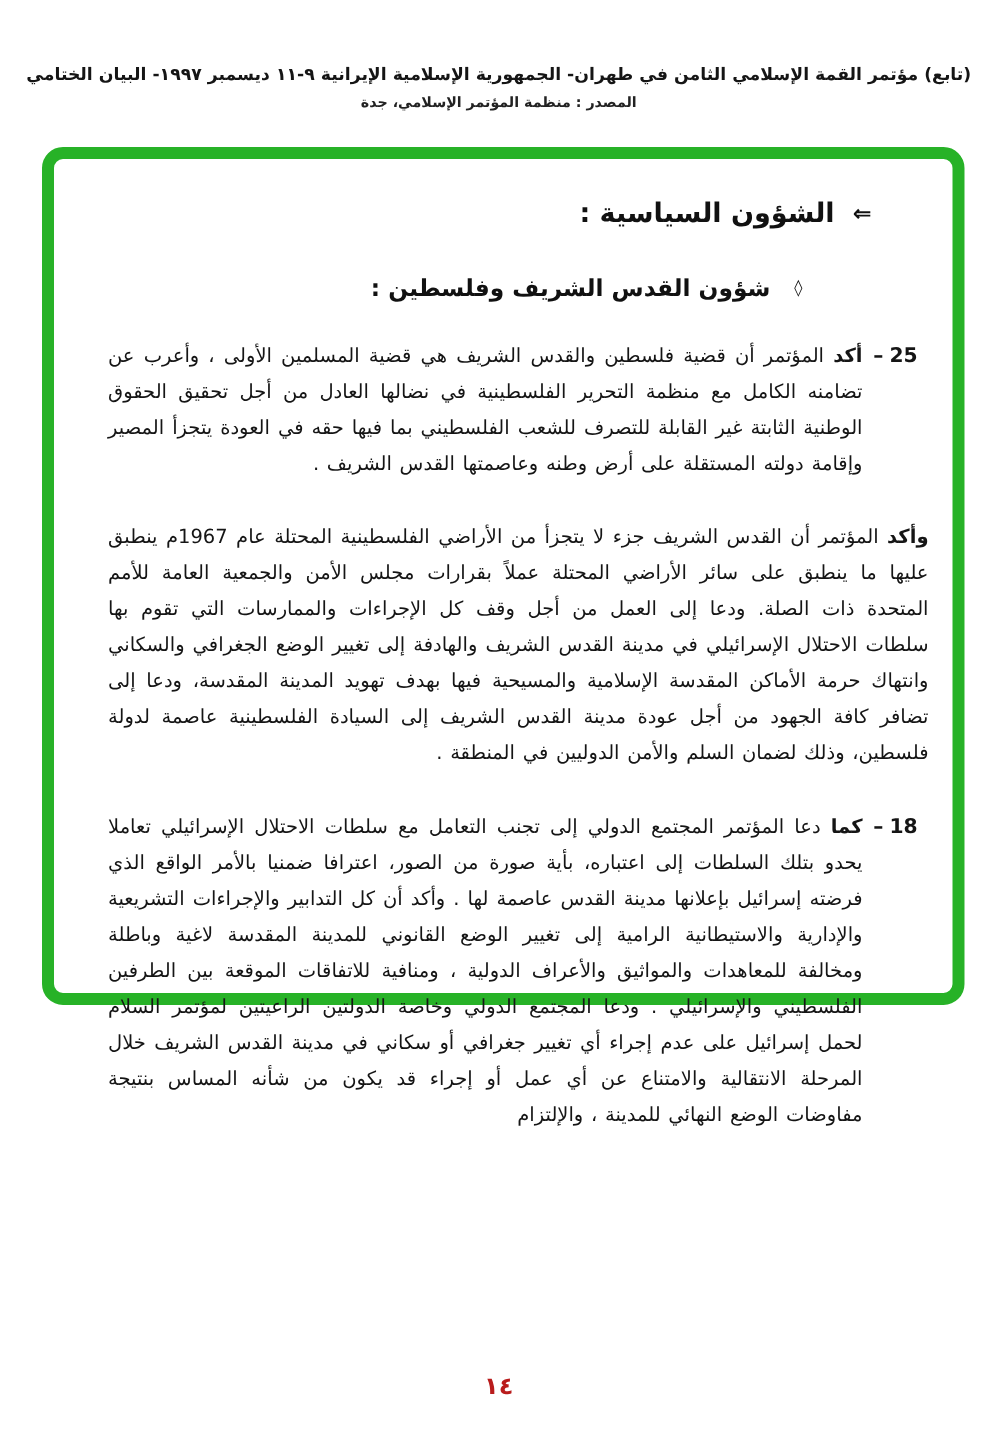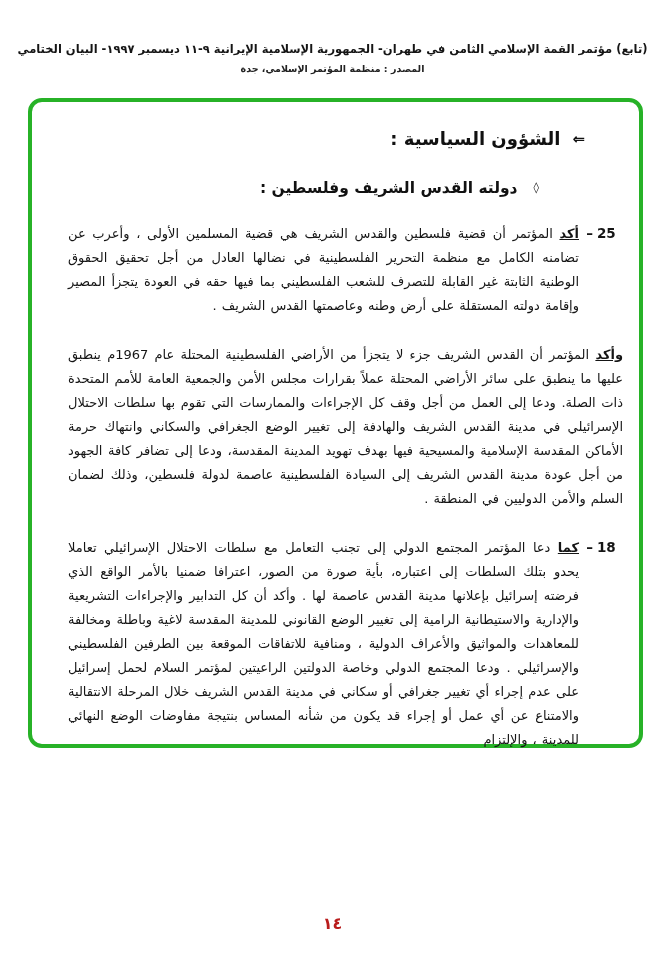--- a/index.html
+++ b/index.html
@@ -34,23 +34,23 @@
     margin-top: 7px;
     color: #222;
   }
 
   
   .green-box {
     position: absolute;
     left: 28px;
     top: 98px;
     width: 615px;
-    height: 650px;
+    height: 572px;
     box-sizing: border-box;
-    border: 4px solid #0c4a6e;
+    border: 8px solid #0c4a6e;
     border-radius: 14px;
     padding: 22px 16px 0 36px;
     direction: rtl;
     background: #ffffff;
   }
 
   .section-heading {
     margin: 4px 38px 0 0;
     font-size: 18px;
     font-weight: bold;
@@ -90,21 +90,21 @@
     white-space: nowrap;
   }
   .para-num .dash { margin-right: 4px; }
   .para-text {
     flex: 1;
     text-align: justify;
     font-size: 13px;
     line-height: 24px;
     word-spacing: 1px;
   }
-  .lead { font-weight: bold; text-decoration: underline; }
+  .lead { font-weight: bold; }
 
   .page-number {
     position: absolute;
     bottom: 22px;
     left: 0;
     right: 0;
     text-align: center;
     font-size: 16px;
     font-weight: bold;
     color: #b91c1c;
@@ -120,21 +120,21 @@
     <div class="header-line2">المصدر : منظمة المؤتمر الإسلامي، جدة</div>
   </div>
 
   <div class="green-box" style="border-color: rgb(39, 178, 39);">
 
     <div class="section-heading">
       <span class="bullet-arrow">⇐</span><span>الشؤون السياسية :</span>
     </div>
 
     <div class="subsection-heading">
-      <span class="bullet-diamond">◊</span><span>دولته القدس الشريف وفلسطين :</span>
+      <span class="bullet-diamond">◊</span><span>شؤون القدس الشريف وفلسطين :</span>
     </div>
 
     <div class="para">
       <div class="para-num">
         <span class="dash">–</span><span>25</span>
       </div>
       <div class="para-text">
         <span class="lead">أكد</span><span> المؤتمر أن قضية فلسطين والقدس الشريف هي قضية المسلمين الأولى ، وأعرب عن تضامنه الكامل مع منظمة التحرير الفلسطينية في نضالها العادل من أجل تحقيق الحقوق الوطنية الثابتة غير القابلة للتصرف للشعب الفلسطيني بما فيها حقه في العودة يتجزأ المصير وإقامة دولته المستقلة على أرض وطنه وعاصمتها القدس الشريف .</span>
       </div>
     </div>

